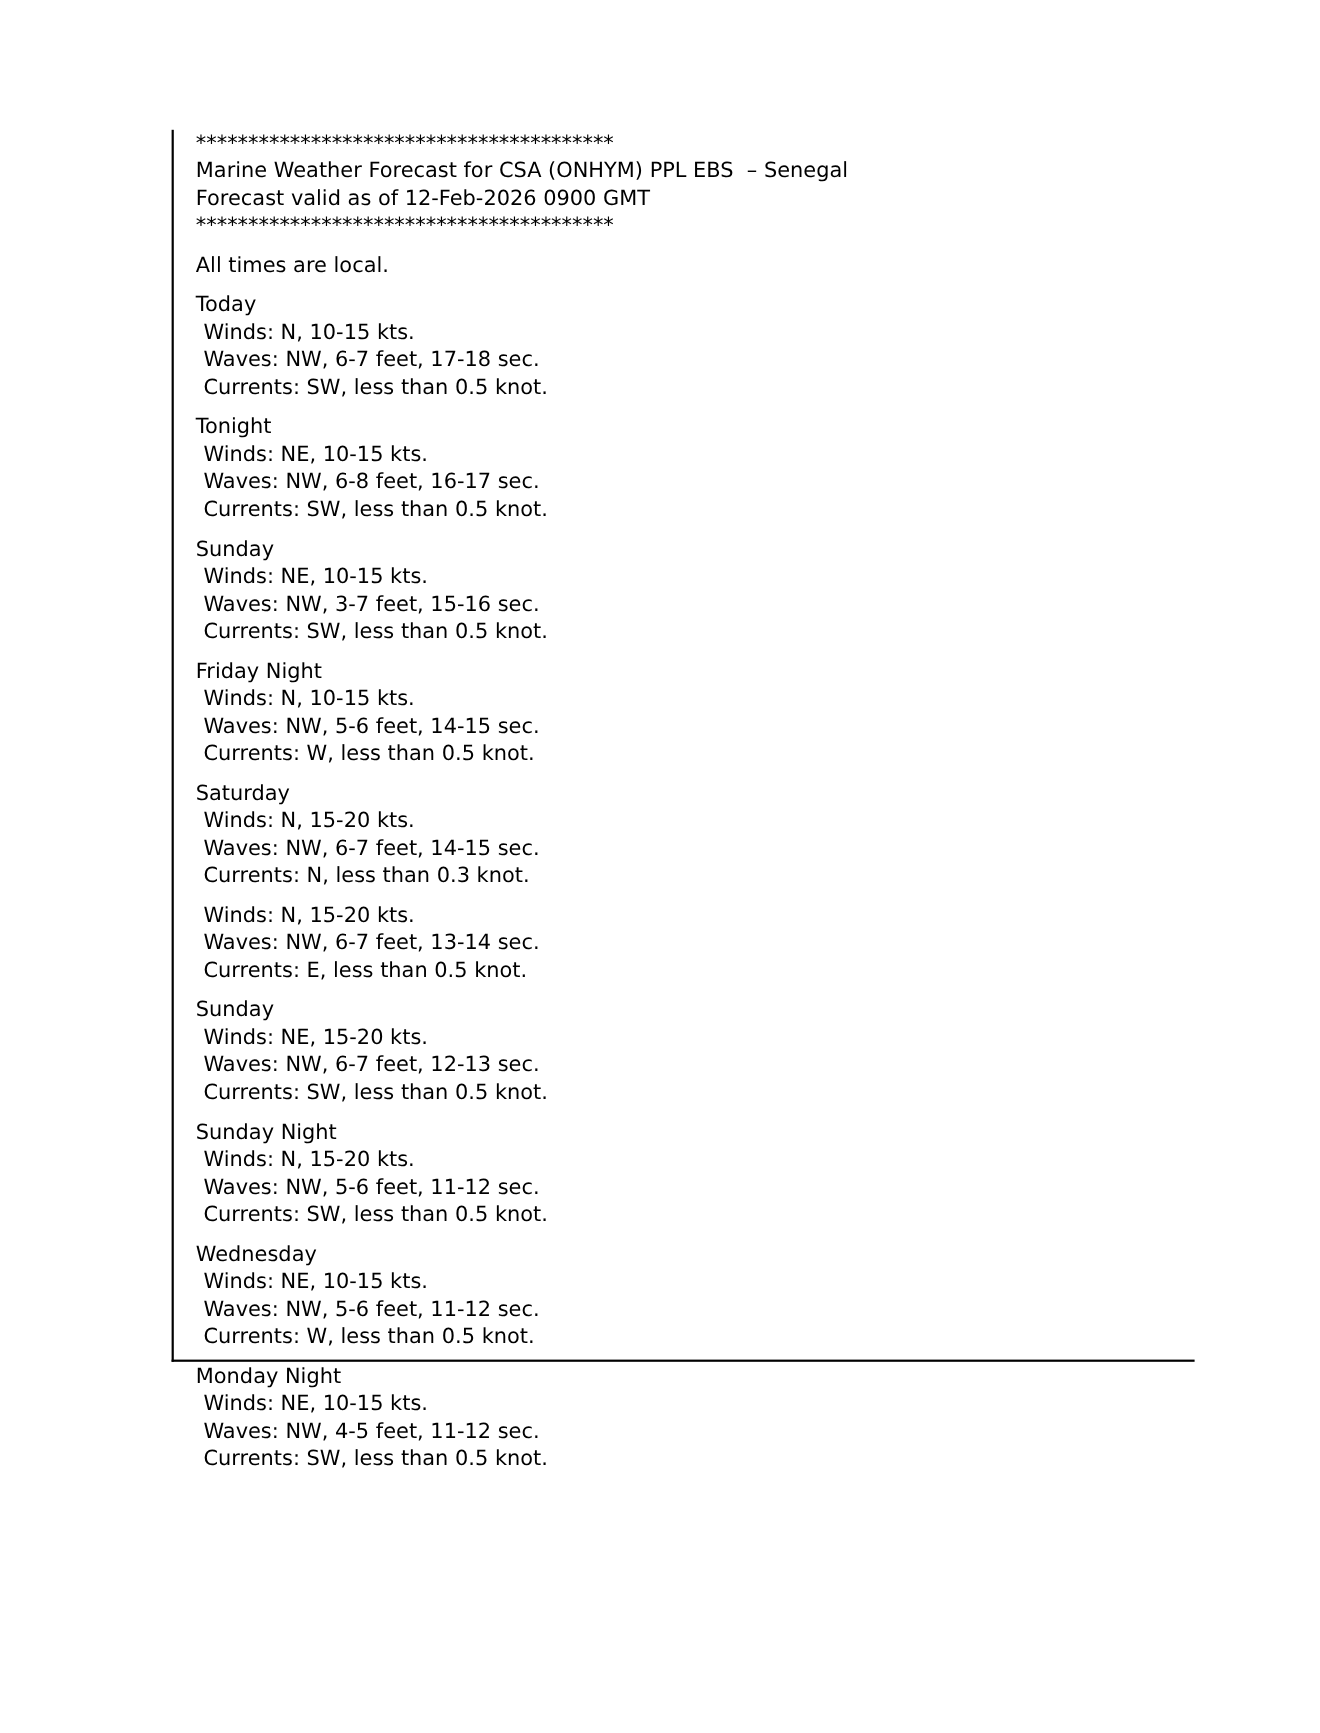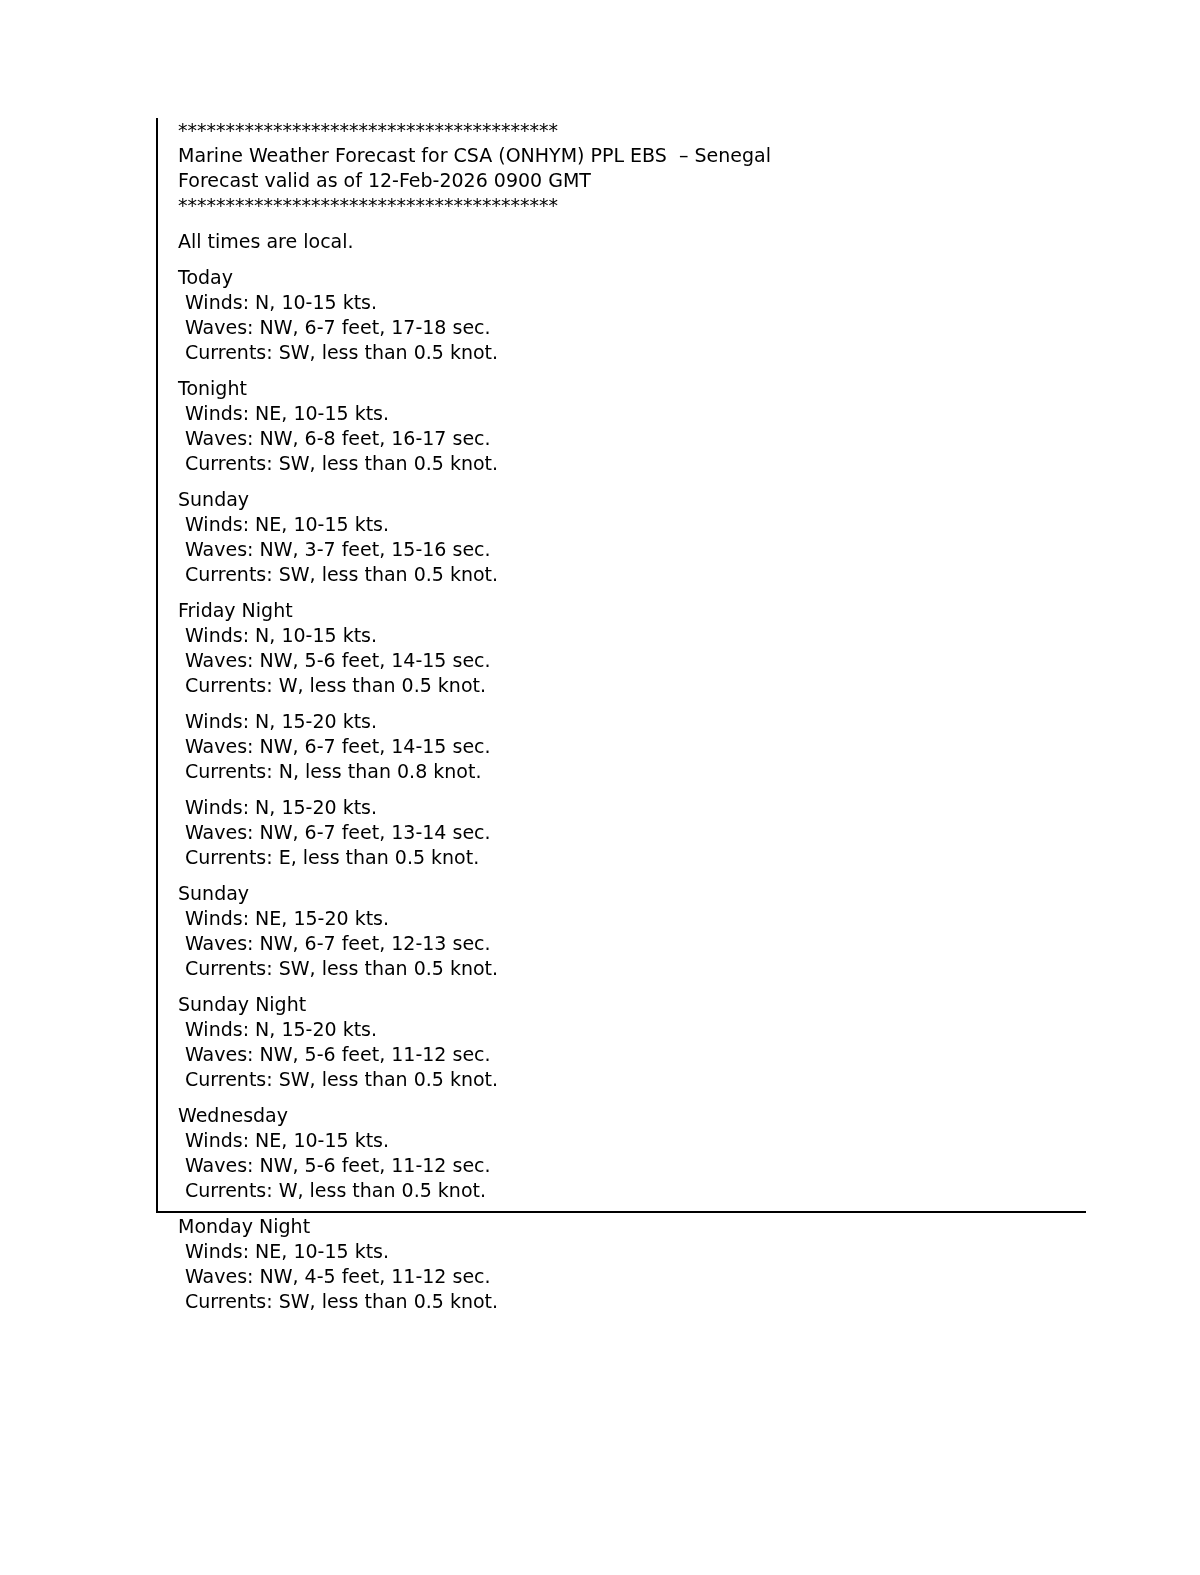--- a/index.html
+++ b/index.html
@@ -86,23 +86,24 @@
     </div>
 
     <div class="section">
       <div class="line">Friday Night</div>
       <div class="line detail">Winds: N, 10-15 kts.</div>
       <div class="line detail">Waves: NW, 5-6 feet, 14-15 sec.</div>
       <div class="line detail">Currents: W, less than 0.5 knot.</div>
     </div>
 
     <div class="section">
+      <div class="line">Saturday</div>
       <div class="line detail">Winds: N, 15-20 kts.</div>
       <div class="line detail">Waves: NW, 6-7 feet, 14-15 sec.</div>
-      <div class="line detail">Currents: N, less than 0.8 knot.</div>
+      <div class="line detail">Currents: N, less than 0.3 knot.</div>
     </div>
 
     <div class="section">
       <div class="line detail">Winds: N, 15-20 kts.</div>
       <div class="line detail">Waves: NW, 6-7 feet, 13-14 sec.</div>
       <div class="line detail">Currents: E, less than 0.5 knot.</div>
     </div>
 
     <div class="section">
       <div class="line">Sunday</div>

